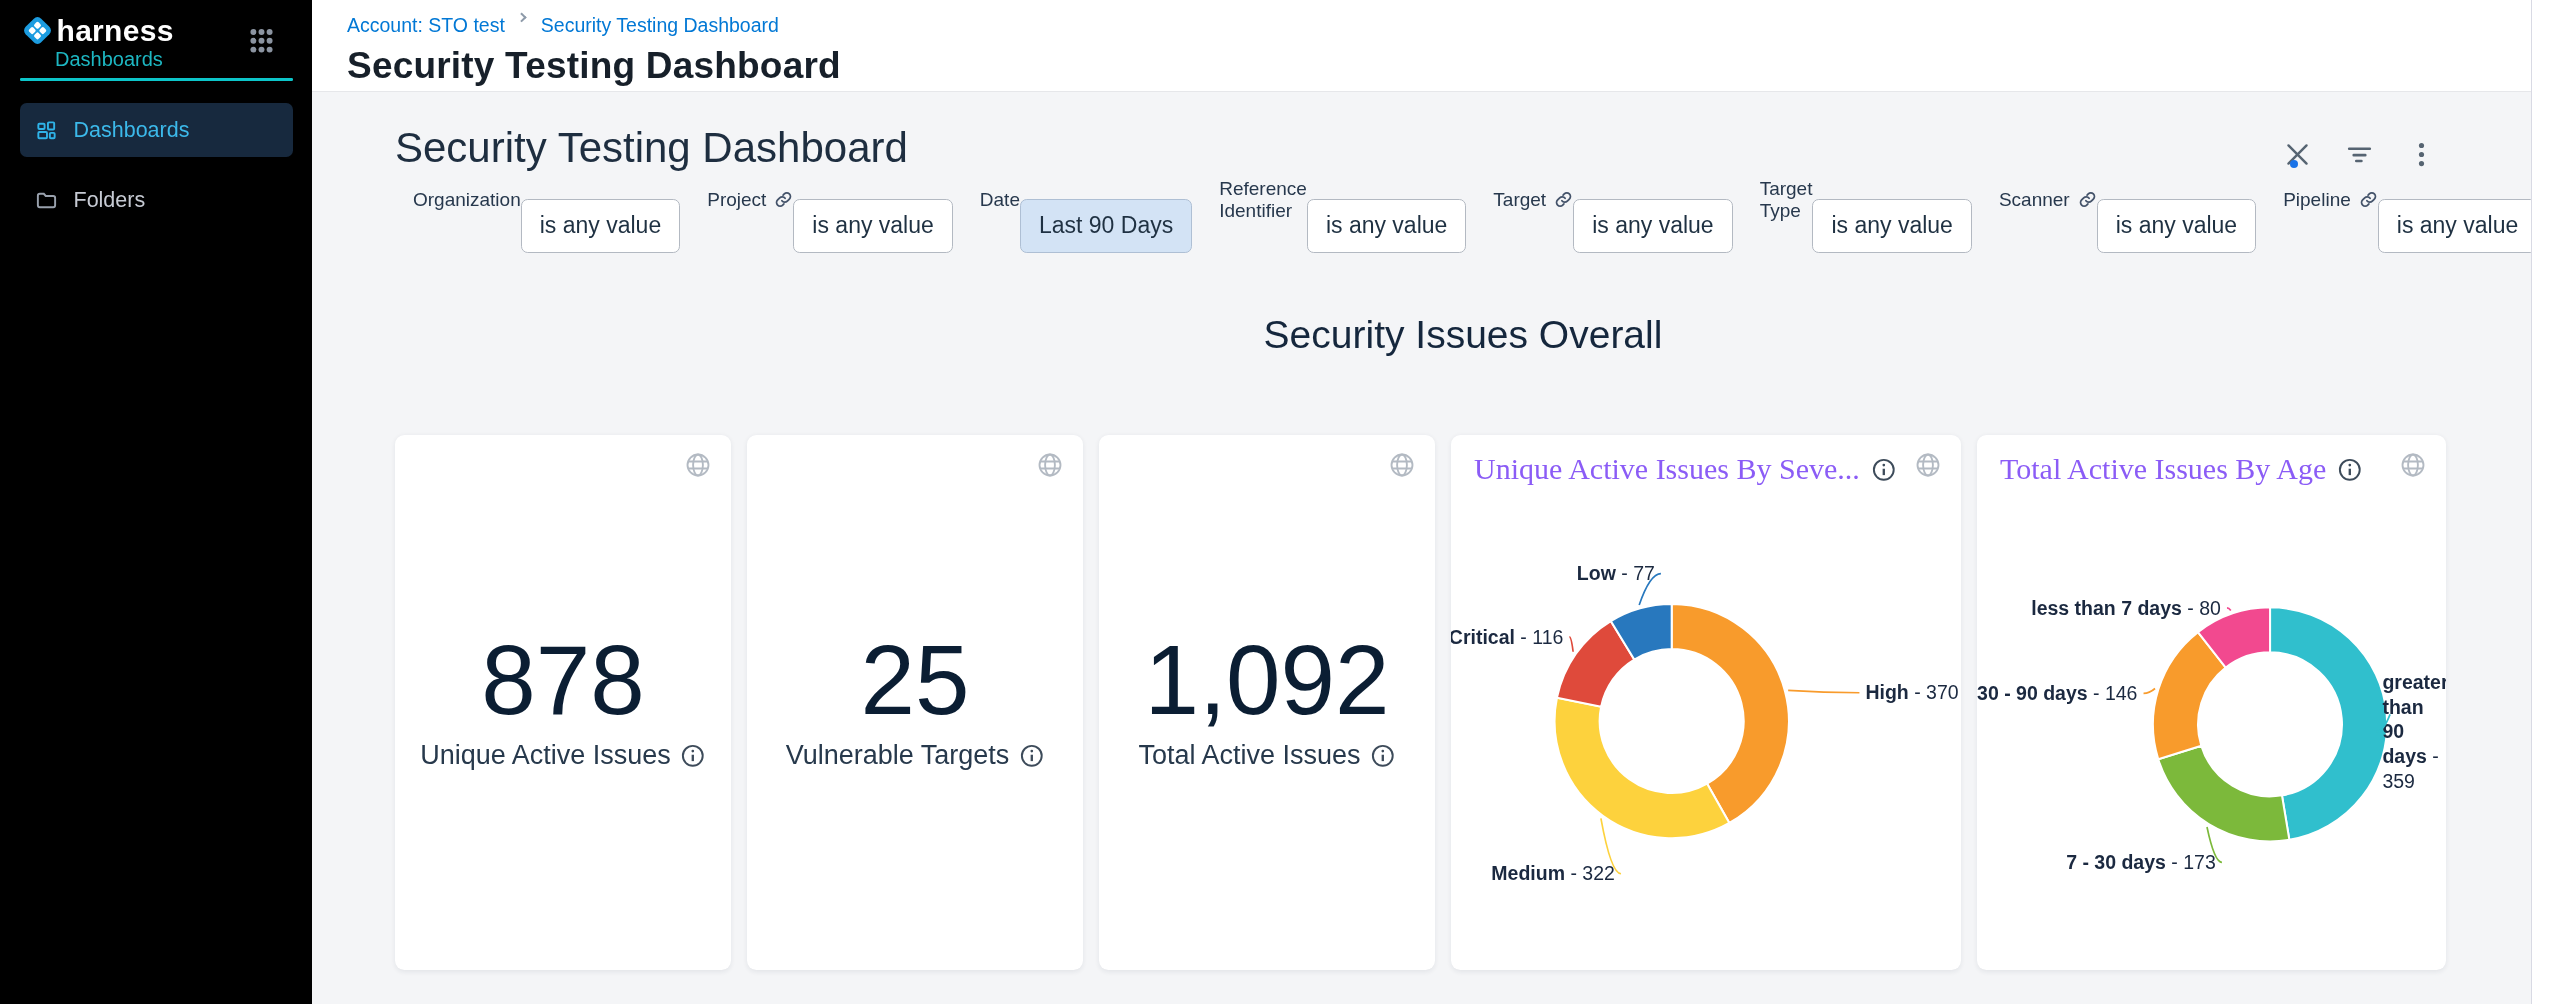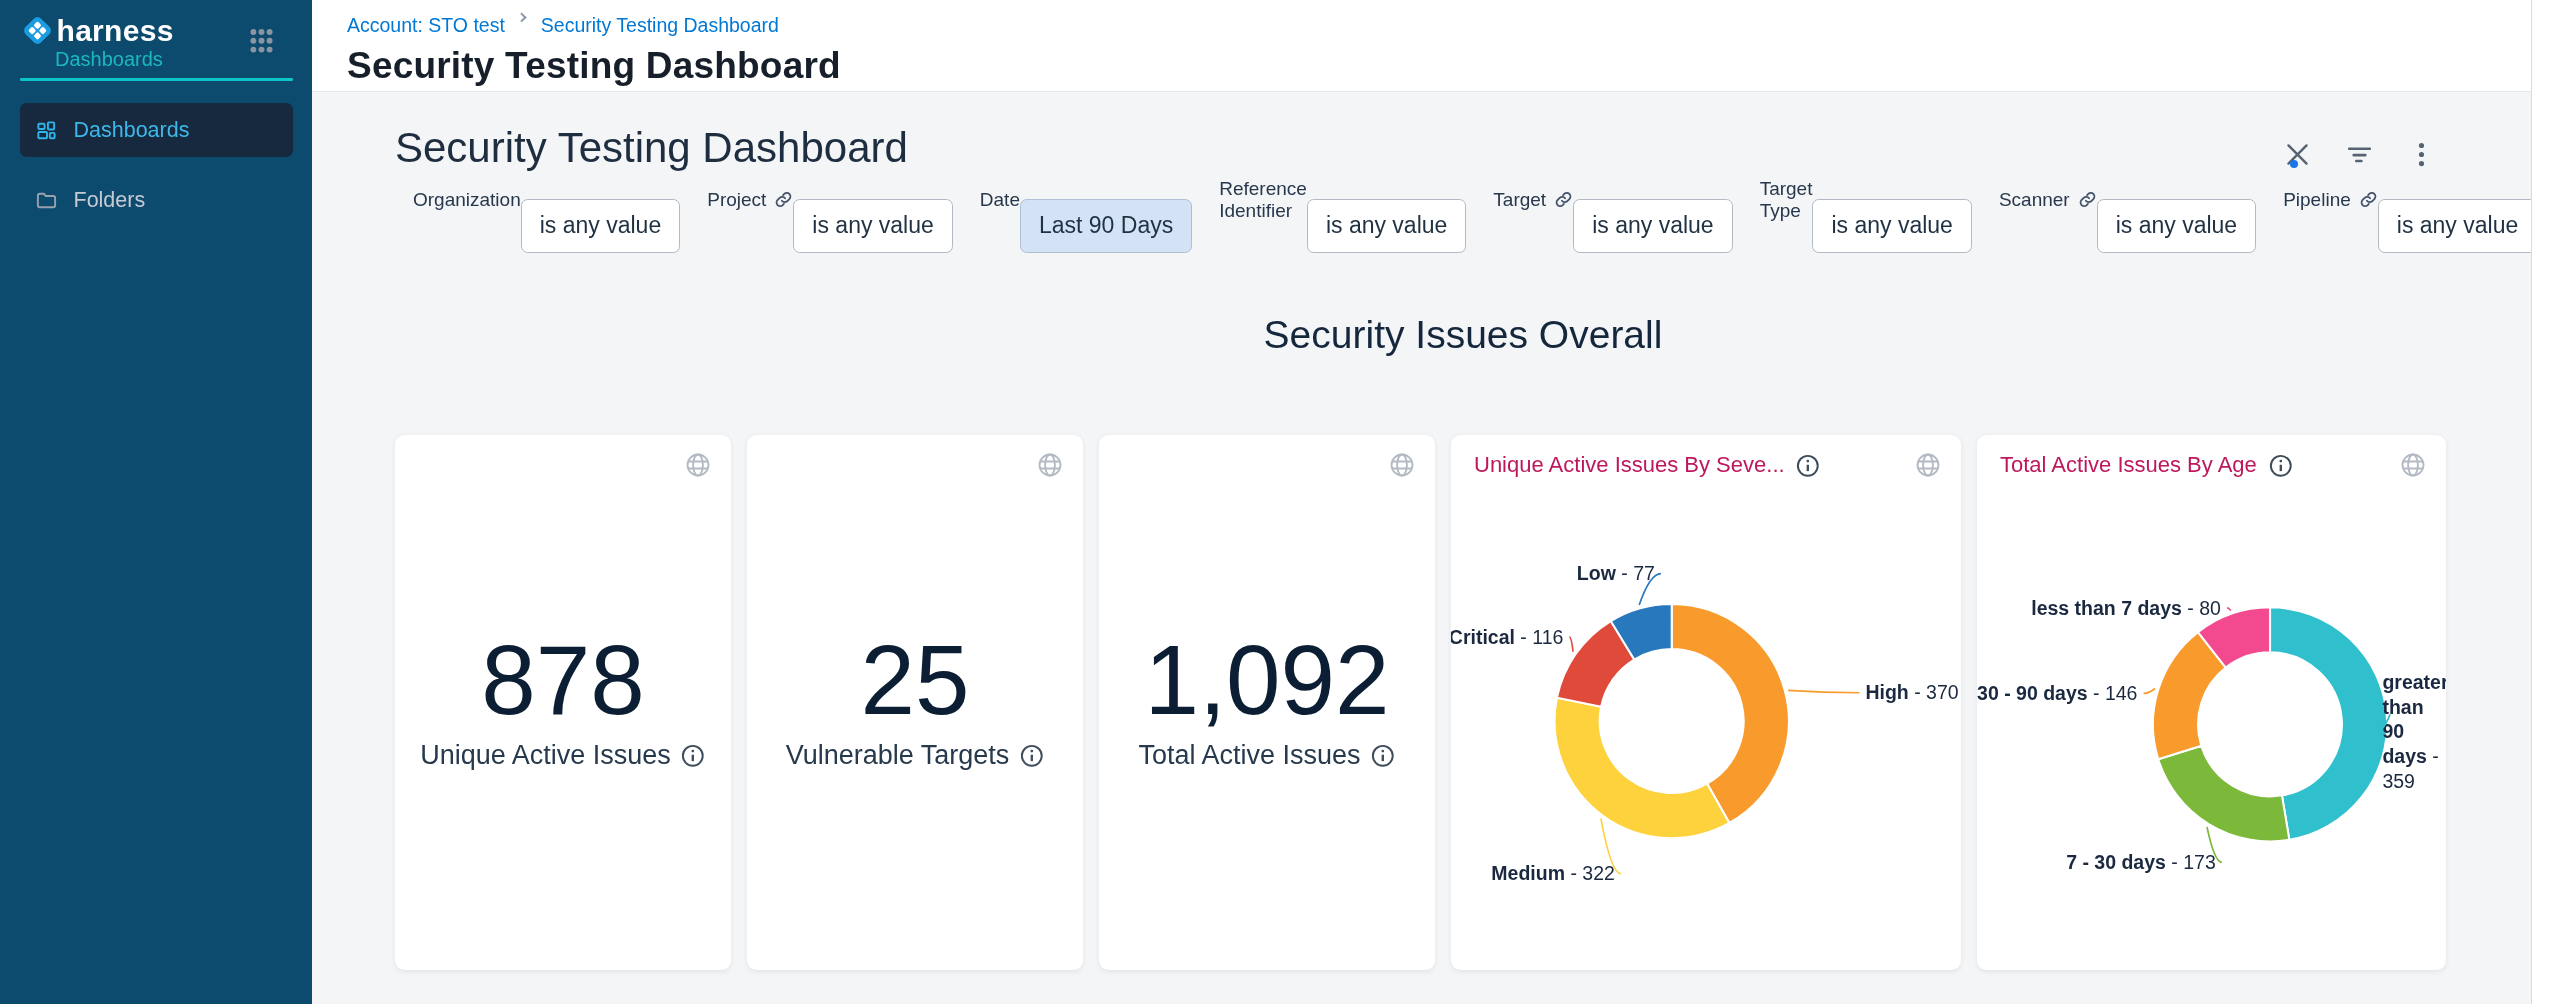--- a/index.html
+++ b/index.html
@@ -1,21 +1,21 @@
 <!DOCTYPE html>
 <html style="font-size:10.8px"><head>
 <meta charset="utf-8">
 <style>
   * { margin:0; padding:0; box-sizing:border-box; }
   html,body { width:2576px; height:1005px; overflow:hidden;
     font-family:"Liberation Sans","DejaVu Sans",sans-serif; background:#ffffff; }
   .app { display:flex; width:2576px; height:1005px; }
 
   
-  .sidebar { width:312px; height:100%; background:#0c4a6e; position:relative; flex:0 0 312px; }
+  .sidebar { width:312px; height:100%; background:#000000; position:relative; flex:0 0 312px; }
   .brand-row { position:absolute; top:13.5px; left:21.5px; display:flex; align-items:center; }
   .logo-ic { width:31px; height:31px; display:inline-block; }
   .brand-name { color:#ffffff; font-size:30px; font-weight:bold; margin-left:4px; letter-spacing:0.3px; }
   .apps-ic { position:absolute; top:28px; left:250px; width:23px; height:27px; cursor:pointer; }
   .module-label { position:absolute; top:48px; left:55px; color:#1db7c2; font-size:20px; font-weight:500; }
   .teal-rule { position:absolute; top:78px; left:19.5px; width:273px; height:2.7px; background:#0cc5c9; border-radius:1.3px; }
   .nav { position:absolute; top:103px; left:0; width:100%; }
   .nav-item { display:flex; align-items:center; height:54px; margin:0 19.5px 0 19.5px; border-radius:6.7px;
     cursor:pointer; font-size:21.5px; color:#c6cad3; }
   .nav-item.active { background:#17293e; color:#3cb9ea; }
@@ -64,21 +64,21 @@
     box-shadow:0 1.3px 5.4px rgba(25,40,60,.08); }
   .card.metric { width:336px; }
   .card.chart-sev { width:510px; }
   .card.chart-age { width:469px; }
   .globe { position:absolute; top:16px; right:19px; width:28px; height:28px; color:#b3bac3; cursor:pointer; }
   .big-number { text-align:center; margin-top:195px; font-size:98px; color:#0b1e33; line-height:101px; }
   .metric-label { text-align:center; margin-top:9.4px; font-size:27px; color:#27394c;
     display:flex; justify-content:center; align-items:center; gap:9.4px; }
   .info-ic { width:25.6px; height:25.6px; color:#3d4b5a; display:inline-flex; cursor:pointer; }
   .chart-head { display:flex; align-items:center; padding:17.5px 65px 0 23px; }
-  .chart-title { font-size:22px; color:#be185d; white-space:nowrap; }
+  .chart-title { font-size:30px; color:#8b5cf6; white-space:nowrap;font-family:Liberation Serif, serif; }
   .chart-head .info-ic { margin-left:10.8px; flex:0 0 auto; }
   .donut { position:absolute; inset:0; }
   .slice-label { font-size:29px; fill:#1b2940; }
   .lbl-b { font-weight:bold; }
 </style>
 </head>
 <body>
 
 <div class="app">
 

